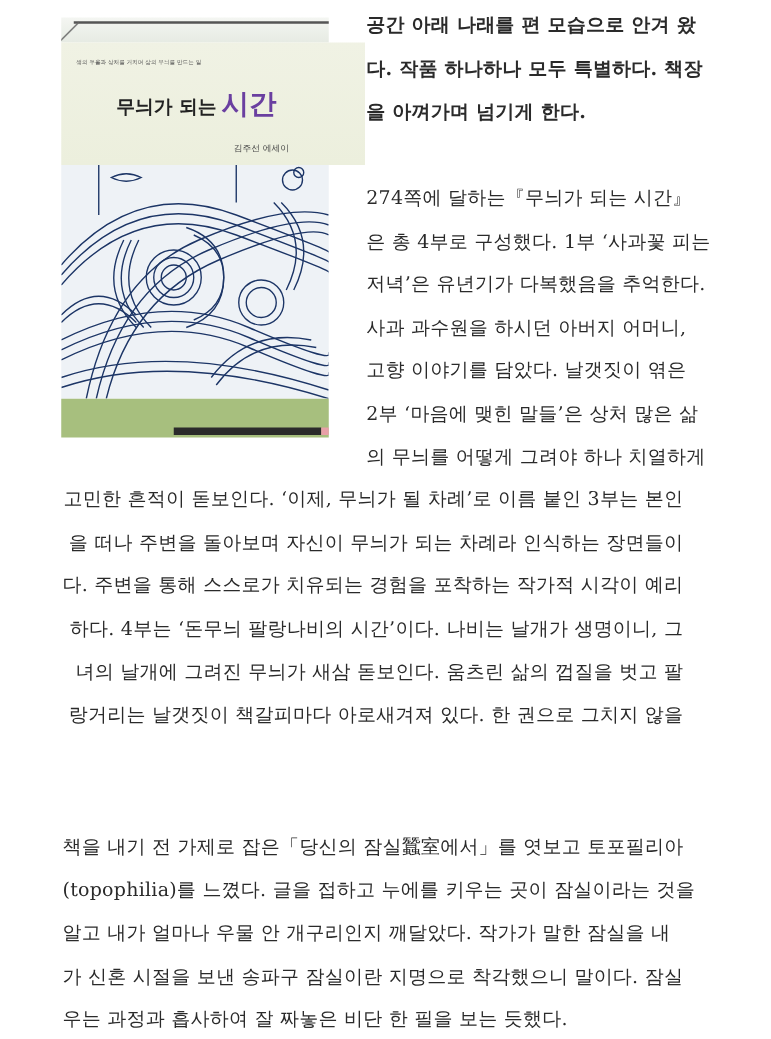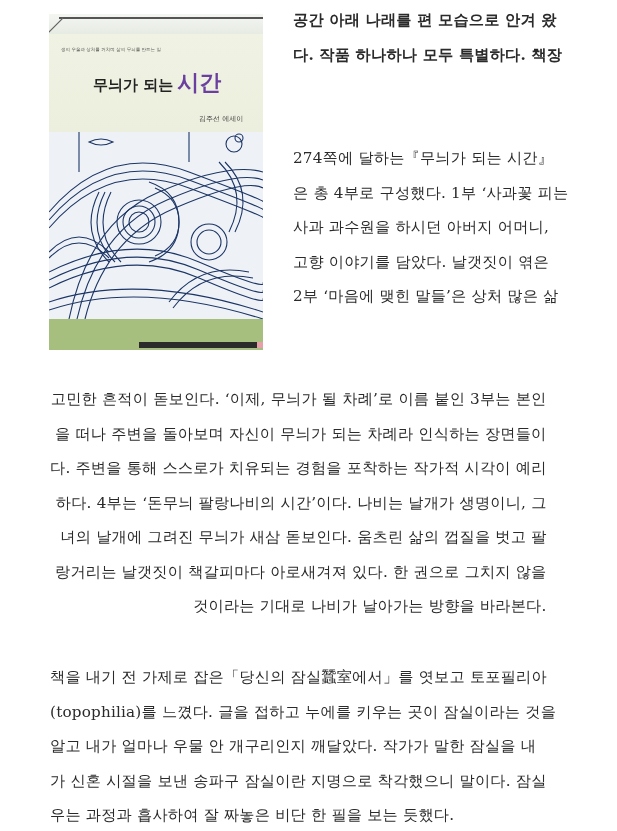--- a/index.html
+++ b/index.html
@@ -5,28 +5,28 @@
     html, body { margin:0; padding:0; background:#ffffff; }
     body { width:617px; height:831px; position:relative; overflow:hidden;
       font-family: "DejaVu Serif", "Liberation Serif", serif; color:#2a2a2a; }
     .page { position:absolute; left:0; top:0; width:617px; height:831px; }
     .book { position:absolute; left:49px; top:14px; width:214px; height:336px; }
     .book-top { position:absolute; left:0; top:0; width:214px; height:20px;
       background:linear-gradient(#f4f6f2,#e6ebe3); }
     .book-top:before { content:""; position:absolute; left:10px; top:3px; right:0; height:2px; background:#555; }
     .book-top:after { content:""; position:absolute; left:0; top:3px; width:14px; height:16px;
       background:linear-gradient(135deg, transparent 45%, #666 50%, transparent 55%); }
-    .book-upper { position:absolute; left:0; top:20px; width:214px; height:98px;
+    .book-upper { position:absolute; left:0; top:20px; width:243px; height:98px;
       background:linear-gradient(180deg,#f0f2e4,#ecefdd); }
     .tagline { position:absolute; left:12px; top:13px; width:190px; font-size:4.5px; color:#555;
       font-family:"DejaVu Sans", sans-serif; white-space:nowrap; }
     .title { position:absolute; left:44px; top:34px; font-family:"DejaVu Sans", sans-serif;
       font-size:15px; font-weight:bold; color:#222; white-space:nowrap; }
     .title .accent { color:#6a3fa0; font-size:22px; margin-left:4px; }
-    .author { position:absolute; left:150px; top:80px; font-size:7px; color:#444;
+    .author { position:absolute; left:138px; top:80px; font-size:7px; color:#444;
       font-family:"DejaVu Sans", sans-serif; white-space:nowrap; }
     .book-art { position:absolute; left:0; top:118px; width:214px; height:187px; overflow:hidden;
       background:#eef2f6; }
     .book-bottom { position:absolute; left:0; top:305px; width:214px; height:31px; background:#a7bf7e; }
     .pencil { position:absolute; left:90px; top:23px; width:118px; height:6px; background:#2b2b2b; }
     .pencil:after { content:""; position:absolute; right:-6px; top:0; width:6px; height:6px; background:#e8a0a8; }
     .para { position:absolute; font-size:15.2px; line-height:34.5px; white-space:nowrap; letter-spacing:0.2px; }
     .line { display:block; height:34.5px; }
   </style>
 </head>
@@ -80,38 +80,40 @@
       </svg>
     </div>
     <div class="book-bottom">
       <div class="pencil"></div>
     </div>
   </div>
 
   <div class="para" style="left:293px; top:3px;font-weight:bold;">
     <span class="line">공간 아래 나래를 편 모습으로 안겨 왔</span>
     <span class="line">다. 작품 하나하나 모두 특별하다. 책장</span>
+    <span class="line">을 아껴가며 넘기게 한다.</span>
   </div>
 
   <div class="para" style="left:293px; top:141px;">
     <span class="line">  274쪽에 달하는『무늬가 되는 시간』</span>
     <span class="line">은 총 4부로 구성했다. 1부 ‘사과꽃 피는</span>
+    <span class="line">저녁’은 유년기가 다복했음을 추억한다.</span>
     <span class="line">사과 과수원을 하시던 아버지 어머니,</span>
     <span class="line">고향 이야기를 담았다. 날갯짓이 엮은</span>
     <span class="line">2부 ‘마음에 맺힌 말들’은 상처 많은 삶</span>
+    <span class="line">의 무늬를 어떻게 그려야 하나 치열하게</span>
   </div>
 
   <div class="para" style="left:50px; top:382px;text-align:right;">
     <span class="line">고민한 흔적이 돋보인다. ‘이제, 무늬가 될 차례’로 이름 붙인 3부는 본인</span>
     <span class="line">을 떠나 주변을 돌아보며 자신이 무늬가 되는 차례라 인식하는 장면들이</span>
     <span class="line">다. 주변을 통해 스스로가 치유되는 경험을 포착하는 작가적 시각이 예리</span>
     <span class="line">하다. 4부는 ‘돈무늬 팔랑나비의 시간’이다. 나비는 날개가 생명이니, 그</span>
     <span class="line">녀의 날개에 그려진 무늬가 새삼 돋보인다. 움츠린 삶의 껍질을 벗고 팔</span>
     <span class="line">랑거리는 날갯짓이 책갈피마다 아로새겨져 있다. 한 권으로 그치지 않을</span>
-    <span class="line">것이라는 기대로 나비가 날아가는 방향을 바라본다.</span>
   </div>
 
   <div class="para" style="left:50px; top:660px;">
     <span class="line">  책을 내기 전 가제로 잡은「당신의 잠실蠶室에서」를 엿보고 토포필리아</span>
     <span class="line">(topophilia)를 느꼈다. 글을 접하고 누에를 키우는 곳이 잠실이라는 것을</span>
     <span class="line">알고 내가 얼마나 우물 안 개구리인지 깨달았다. 작가가 말한 잠실을 내</span>
     <span class="line">가 신혼 시절을 보낸 송파구 잠실이란 지명으로 착각했으니 말이다. 잠실</span>
     <span class="line">우는 과정과 흡사하여 잘 짜놓은 비단 한 필을 보는 듯했다.</span>
   </div>
 

